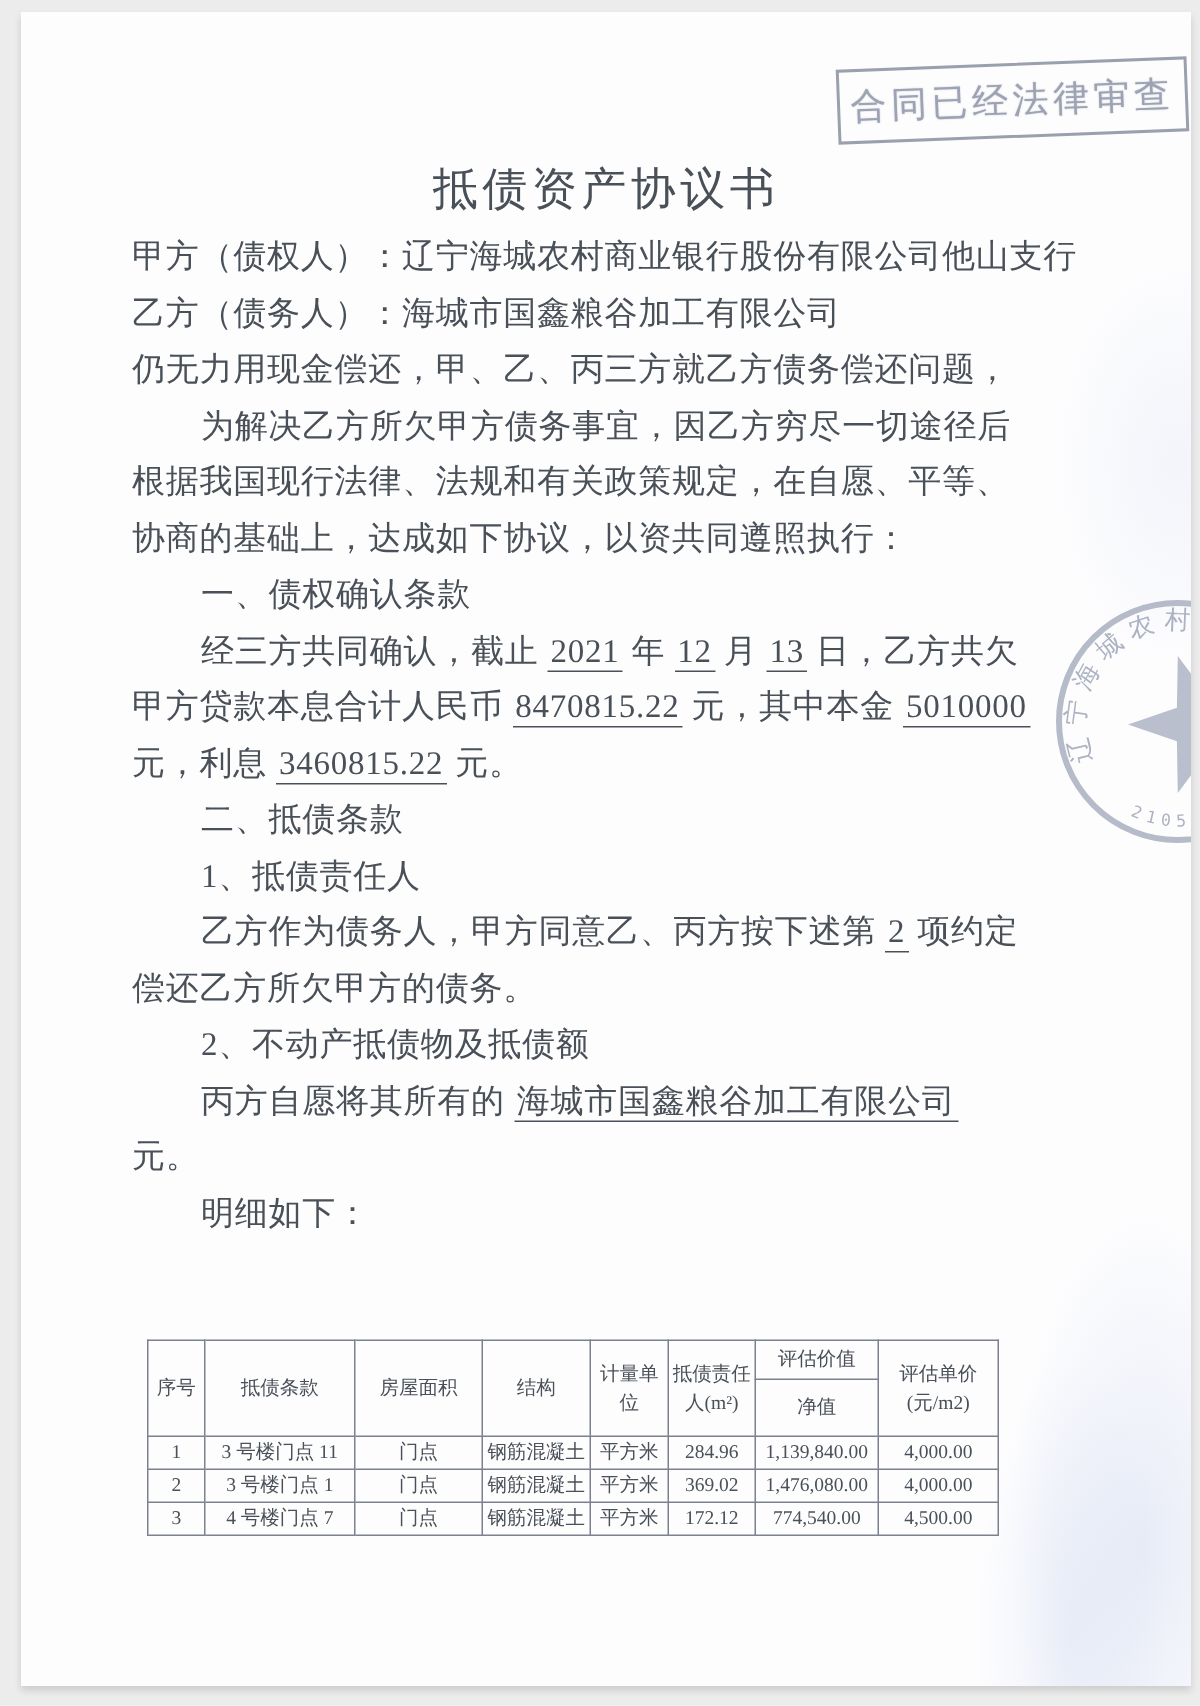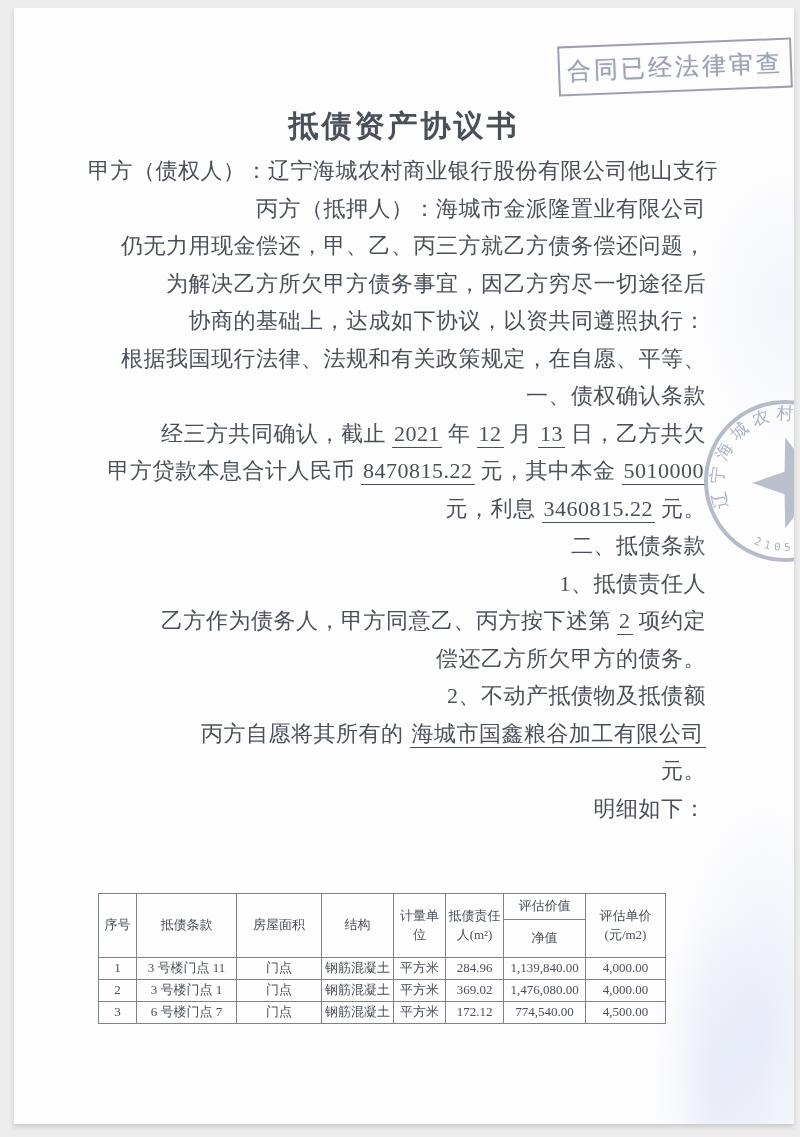--- a/index.html
+++ b/index.html
@@ -5,29 +5,29 @@
   html,body{margin:0;padding:0;width:800px;height:1137px;background:#ececec;overflow:hidden;
     font-family:"Liberation Serif","DejaVu Serif",serif;}
   .page{position:absolute;left:14px;top:8px;width:780px;height:1116px;
     background:
       radial-gradient(ellipse 130px 320px at 750px 1020px, rgba(185,198,232,.30), transparent 70%),
       radial-gradient(ellipse 90px 260px at 700px 1080px, rgba(185,198,232,.22), transparent 70%),
       radial-gradient(ellipse 120px 200px at 770px 300px, rgba(200,210,235,.20), transparent 70%),
       #fdfdfe;
     box-shadow:0 3px 5px rgba(0,0,0,.14);}
   .title{position:absolute;left:0;top:98px;width:100%;text-align:center;margin:0;
-    font-size:30px;font-weight:bold;letter-spacing:3px;color:var(--ink);}
+    font-size:30px;font-weight:normal;letter-spacing:3px;color:var(--ink);}
   .stamp{position:absolute;left:544px;top:34px;width:230px;height:46px;
     border:2px solid var(--stamp-border);transform:rotate(-2.2deg);
     display:flex;align-items:center;justify-content:center;
     font-size:24px;letter-spacing:3px;color:var(--stamp-ink);
     text-shadow:0 0 1px rgba(140,148,165,.8);opacity:.85;}
   .textblock{position:absolute;left:74px;top:144px;width:618px;color:var(--ink);
     font-size:22px;letter-spacing:.5px;}
-  .line{height:37.5px;line-height:37.5px;white-space:nowrap;text-align:right;}
+  .line{height:37.5px;line-height:37.5px;white-space:nowrap;}
   .line.indent{text-indent:46px;}
   .u{border-bottom:1px solid var(--ink);padding:0 2px 1px;}
   table.assets{position:absolute;left:84px;top:885px;width:567px;border-collapse:collapse;
     table-layout:fixed;color:var(--ink);font-size:13px;}
   table.assets th,table.assets td{border:1px solid #7c828d;font-weight:normal;
     text-align:center;vertical-align:middle;padding:1px 2px;line-height:1.45;overflow:hidden;}
   tr.h1{height:26px;} tr.h2{height:38px;} tr.dr{height:21px;}
   .seal{position:absolute;left:676px;top:380px;}
   .seal-ring{fill:none;stroke:var(--seal);stroke-width:4;opacity:.85;}
   .seal-star{fill:var(--seal);opacity:.8;}
@@ -42,25 +42,25 @@
 <div class="page">
 
   <div class="stamp">
     <span>合同已经法律审查</span>
   </div>
 
   <h1 class="title">抵债资产协议书</h1>
 
   <div class="textblock">
       <div class="line"><span>甲方（债权人）：辽宁海城农村商业银行股份有限公司他山支行</span></div>
-      <div class="line"><span>丙方（抵押人）：海城市金派隆置业有限公司</span></div>
+      <div class="line"><span>乙方（债务人）：海城市国鑫粮谷加工有限公司</span></div>
       <div class="line"><span>仍无力用现金偿还，甲、乙、丙三方就乙方债务偿还问题，</span></div>
       <div class="line indent"><span>为解决乙方所欠甲方债务事宜，因乙方穷尽一切途径后</span></div>
+      <div class="line"><span>根据我国现行法律、法规和有关政策规定，在自愿、平等、</span></div>
       <div class="line"><span>协商的基础上，达成如下协议，以资共同遵照执行：</span></div>
-      <div class="line"><span>根据我国现行法律、法规和有关政策规定，在自愿、平等、</span></div>
       <div class="line indent"><span>一、债权确认条款</span></div>
       <div class="line indent"><span>经三方共同确认，截止 </span><span class="u">2021</span><span> 年 </span><span class="u">12</span><span> 月 </span><span class="u">13</span><span> 日，乙方共欠</span></div>
       <div class="line"><span>甲方贷款本息合计人民币 </span><span class="u">8470815.22</span><span> 元，其中本金 </span><span class="u">5010000</span></div>
       <div class="line"><span>元，利息 </span><span class="u">3460815.22</span><span> 元。</span></div>
       <div class="line indent"><span>二、抵债条款</span></div>
       <div class="line indent"><span>1、抵债责任人</span></div>
       <div class="line indent"><span>乙方作为债务人，甲方同意乙、丙方按下述第 </span><span class="u">2</span><span> 项约定</span></div>
       <div class="line"><span>偿还乙方所欠甲方的债务。</span></div>
       <div class="line indent"><span>2、不动产抵债物及抵债额</span></div>
       <div class="line indent"><span>丙方自愿将其所有的 </span><span class="u">海城市国鑫粮谷加工有限公司</span></div>
@@ -110,21 +110,21 @@
           <td>3 号楼门点 1</td>
           <td>门点</td>
           <td>钢筋混凝土</td>
           <td>平方米</td>
           <td>369.02</td>
           <td>1,476,080.00</td>
           <td>4,000.00</td>
         </tr>
         <tr class="dr">
           <td>3</td>
-          <td>6 号楼门点 7</td>
+          <td>4 号楼门点 7</td>
           <td>门点</td>
           <td>钢筋混凝土</td>
           <td>平方米</td>
           <td>172.12</td>
           <td>774,540.00</td>
           <td>4,500.00</td>
         </tr>
       </tbody>
   </table>
 

